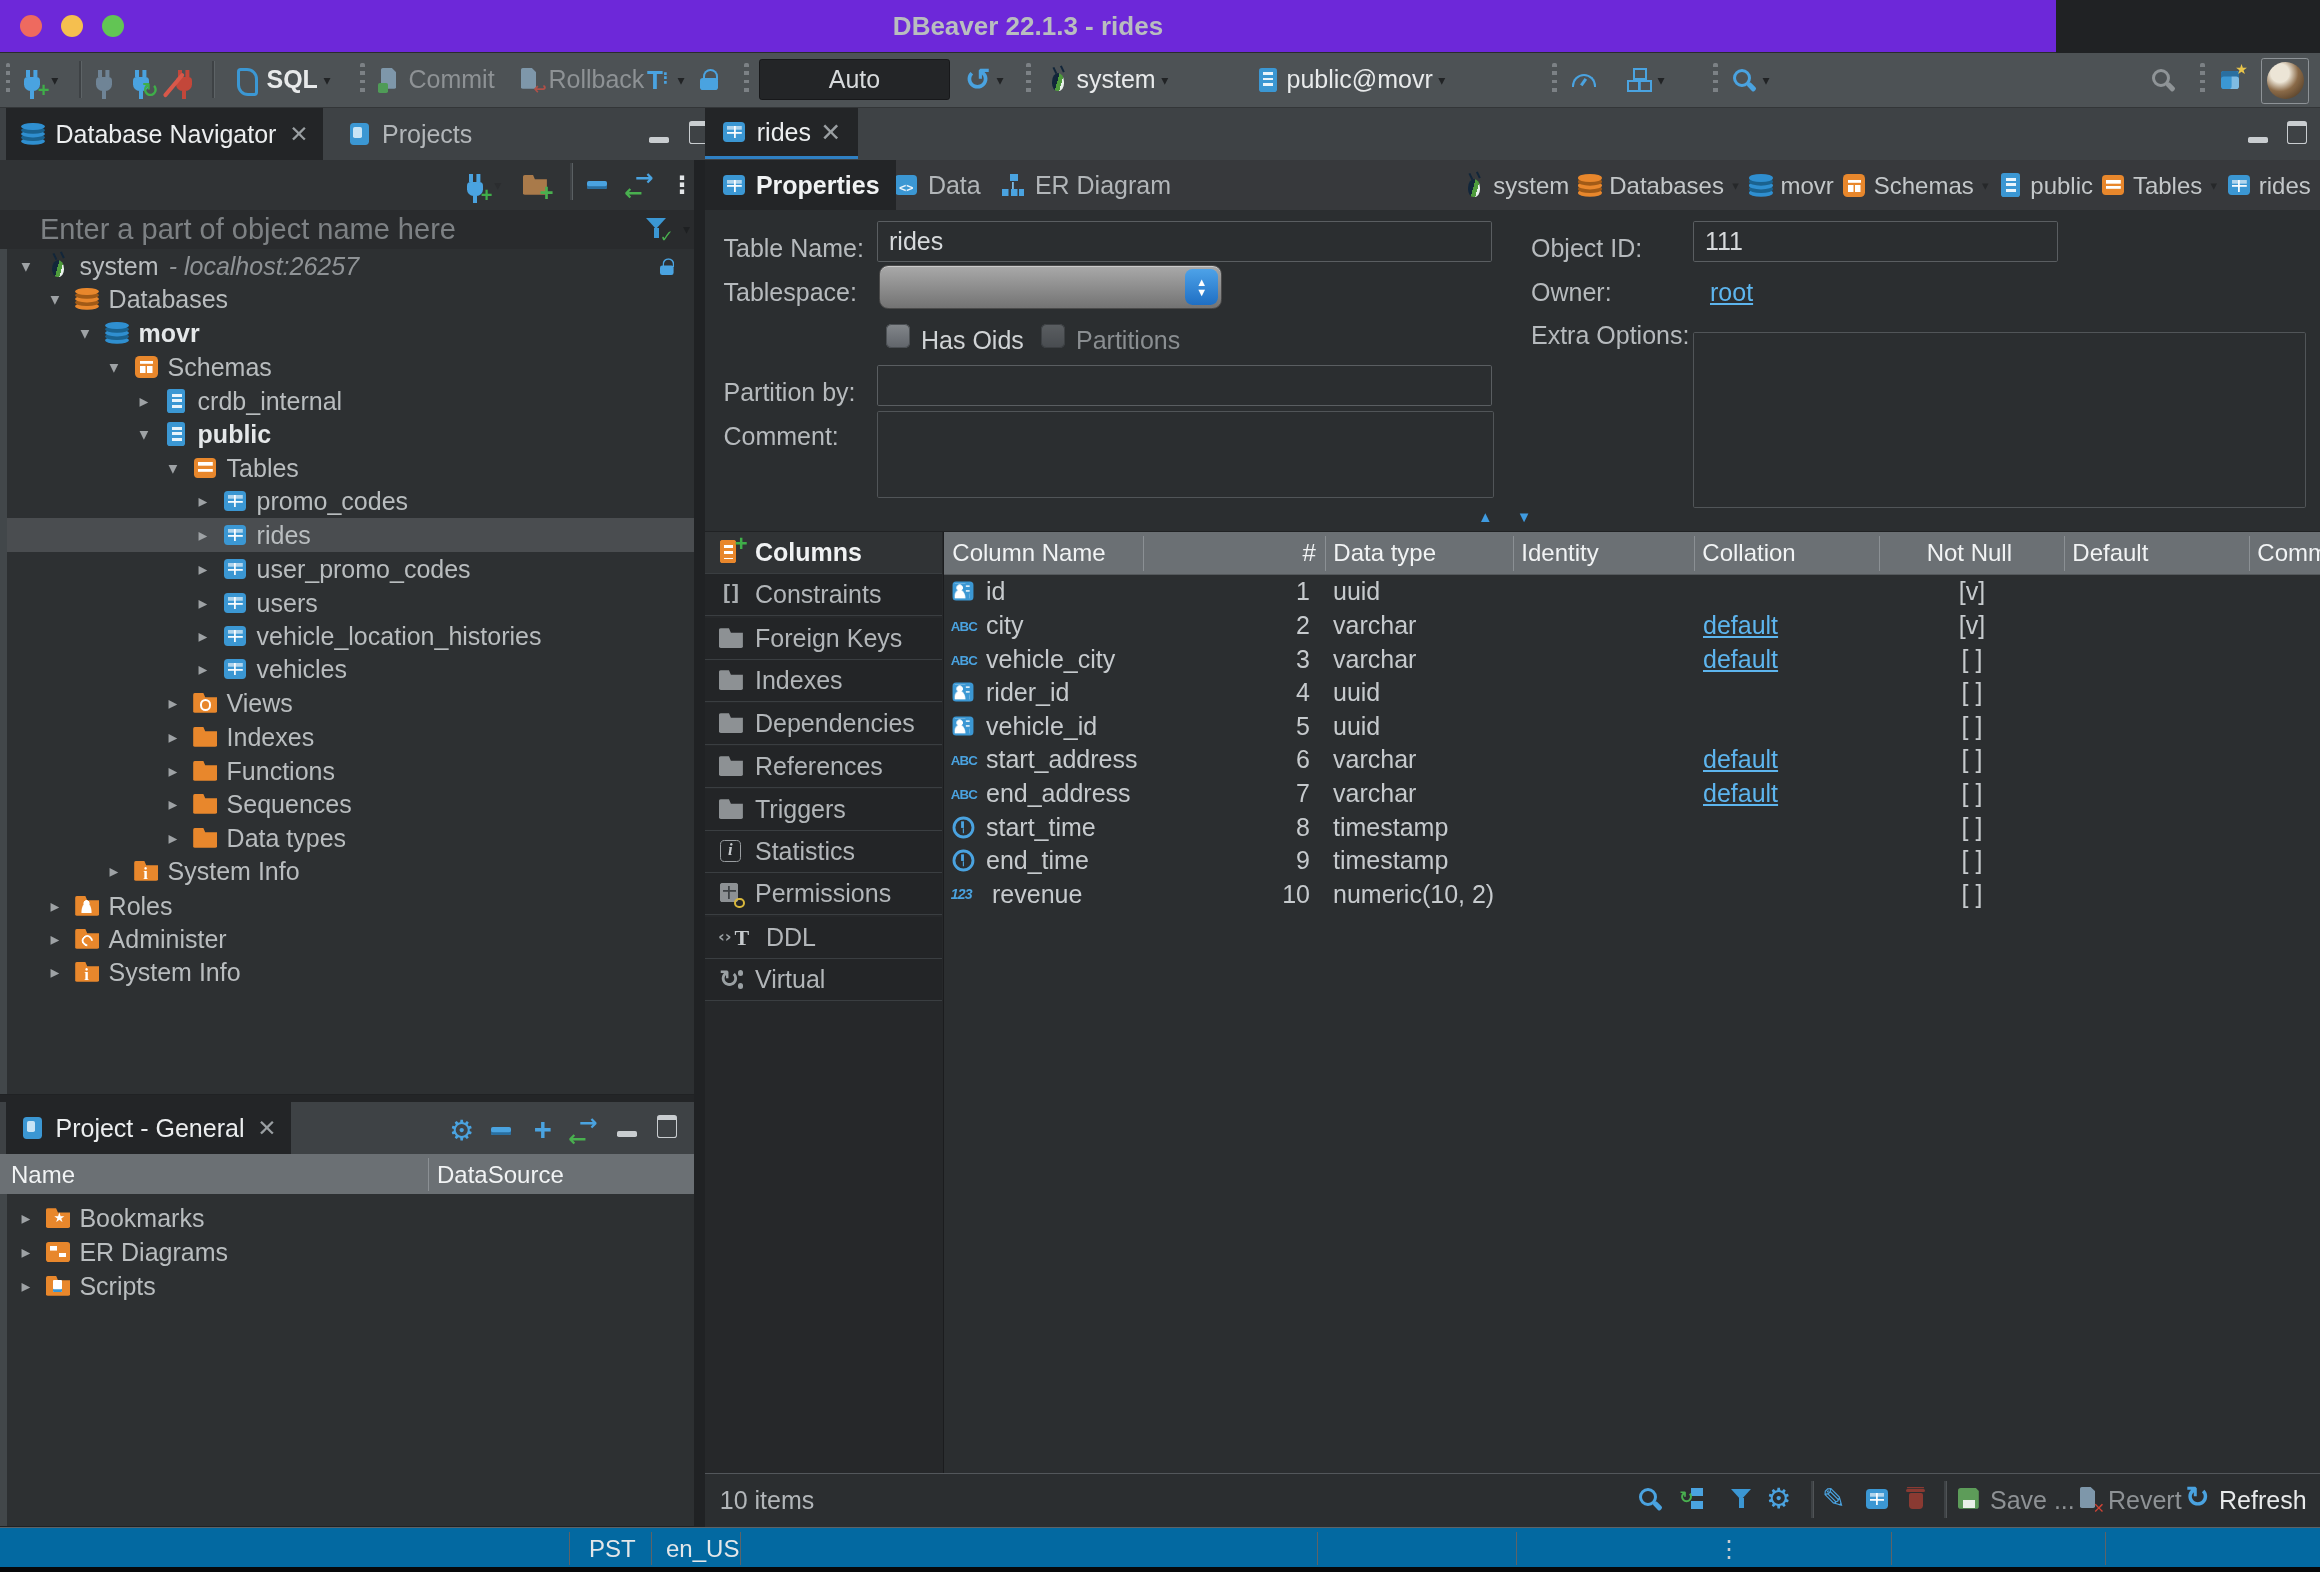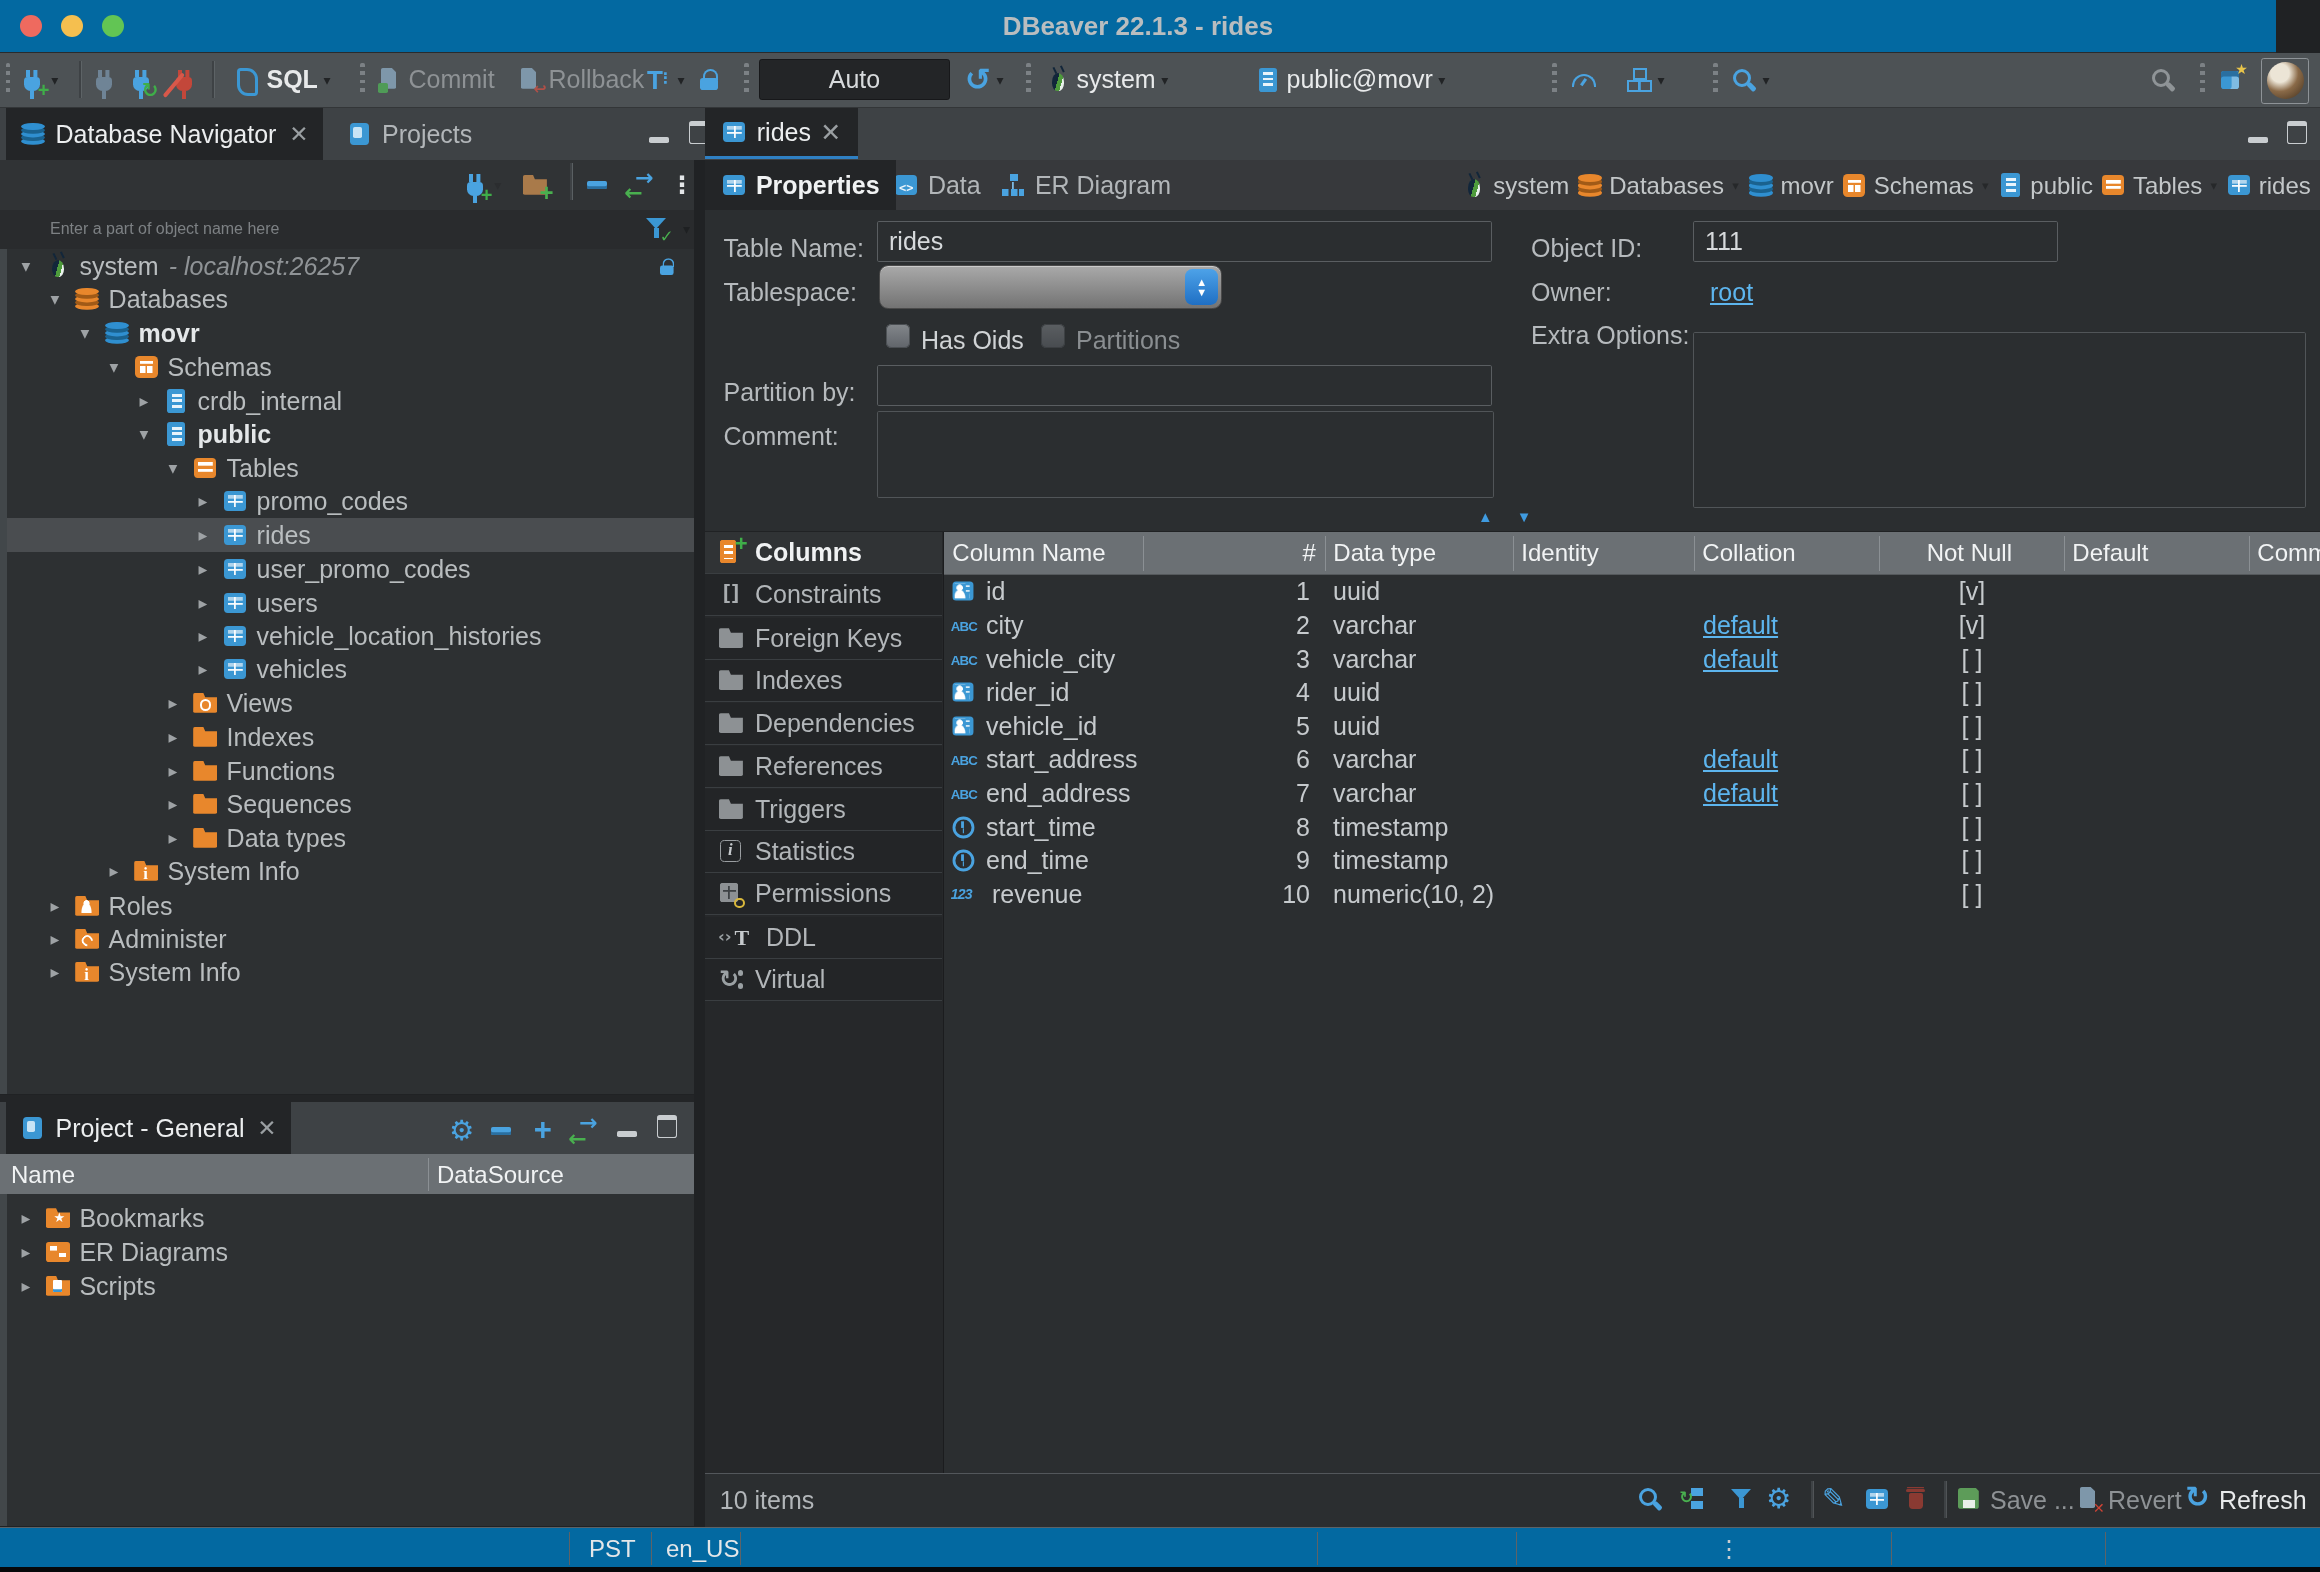--- a/index.html
+++ b/index.html
@@ -1,20 +1,20 @@
 <!DOCTYPE html>
 <html style="font-size:14.8px"><head>
 <meta charset="utf-8">
 <style>
   html,body{margin:0;padding:0;background:#101113;}
   #root{position:relative;width:2320px;height:1573px;background:#202224;overflow:hidden;
         font-family:"Liberation Sans","DejaVu Sans",sans-serif;color:#c6cacd;}
   .abs{position:absolute;}
   
-  .titlebar{left:0;top:0;width:2276px;height:52px;background:#0369a1;border-bottom:0.9px solid #292b2d;}
+  .titlebar{left:0;top:0;width:2056px;height:52px;background:#6d28d9;border-bottom:0.9px solid #292b2d;}
   .tl{position:absolute;top:14.8px;width:22px;height:22px;border-radius:50%;}
   .tl-close{left:20px;background:#ee6a5f;}
   .tl-min{left:61px;background:#f5bf4f;}
   .tl-max{left:102px;background:#62c554;}
   .wtitle{position:absolute;left:0;right:0;top:0;height:52px;line-height:52px;text-align:center;
           font-size:26px;font-weight:bold;color:#b9bdbf;}
   
   .toolbar{left:0;top:53px;width:2320px;height:54px;background:#4d5255;border-bottom:1.8px solid #333638;}
   .tbi{position:absolute;top:7.4px;height:39px;display:flex;align-items:center;gap:5.5px;}
   .tbtxt{font-size:25px;color:#8e9295;}
@@ -66,22 +66,22 @@
   .lp-tabbar{left:0;top:108px;width:694px;height:52px;background:#3e4245;padding-left:32px;}
   .tab{position:absolute;top:0;height:52px;display:flex;align-items:center;gap:9.2px;padding:0 14.8px;box-sizing:border-box;font-size:25px;color:#b2b6b9;}
   .tab.active{background:#232527;color:#eceeef;}
   .tab .x{color:#9a9fa2;font-size:23px;margin-left:3.7px;}
   .ic-window::before{content:"";position:absolute;left:2.8px;top:1.8px;width:19.4px;height:22px;border-radius:3.7px;background:#3b97d3;}
   .ic-window::after{content:"";position:absolute;left:6.5px;top:5.5px;width:8.3px;height:11px;border-radius:1.8px;background:#c8e4f5;}
   .ic-minb{width:20px;height:6.5px;background:#c9cdd0;border-radius:1.8px;}
   .ic-maxb{width:18.5px;height:16.6px;border:1.8px solid #c9cdd0;border-top:5.5px solid #c9cdd0;border-radius:2.8px;}
   .lp-toolbar{left:0;top:160px;width:694px;height:51px;background:#303335;}
   .lp-filter{left:0;top:210px;width:694px;height:39px;background:#292b2d;}
-  .lp-filter input{position:absolute;left:48px;top:1.8px;width:517px;height:33px;background:transparent;border:none;outline:none;
-     font-family:inherit;font-size:16px;color:#7dd3fc;}
+  .lp-filter input{position:absolute;left:38px;top:1.8px;width:517px;height:33px;background:transparent;border:none;outline:none;
+     font-family:inherit;font-size:29px;color:#7dd3fc;}
   .lp-filter input::placeholder{color:#7d8184;}
   .ic-funnel::before{content:"";position:absolute;left:1.8px;top:2.8px;border-left:10px solid transparent;border-right:10px solid transparent;border-top:11px solid #3b97d3;}
   .ic-funnel::after{content:"";position:absolute;left:10px;top:12px;width:4.6px;height:10px;background:#3b97d3;}
   .ic-funnel .chk{position:absolute;right:-3.7px;bottom:-5.5px;color:#49b04f;font-size:16.6px;font-weight:900;}
   .lp-tree{left:0;top:249px;width:694px;height:845px;background:#2d3032;}
   .edge{position:absolute;left:0;top:0;width:7.4px;height:100%;background:#42474a;z-index:5;}
   .trow{position:absolute;left:0;width:694px;height:34px;display:flex;align-items:center;gap:8.3px;box-sizing:border-box;font-size:25px;color:#b9bdbf;}
   .trow.sel{background:#4a4d50;}
   .trow .chev{width:22px;text-align:center;color:#9ea2a5;font-size:17.5px;flex:none;}
   .trow .lbl.b{color:#e4e7e9;font-weight:700;}

